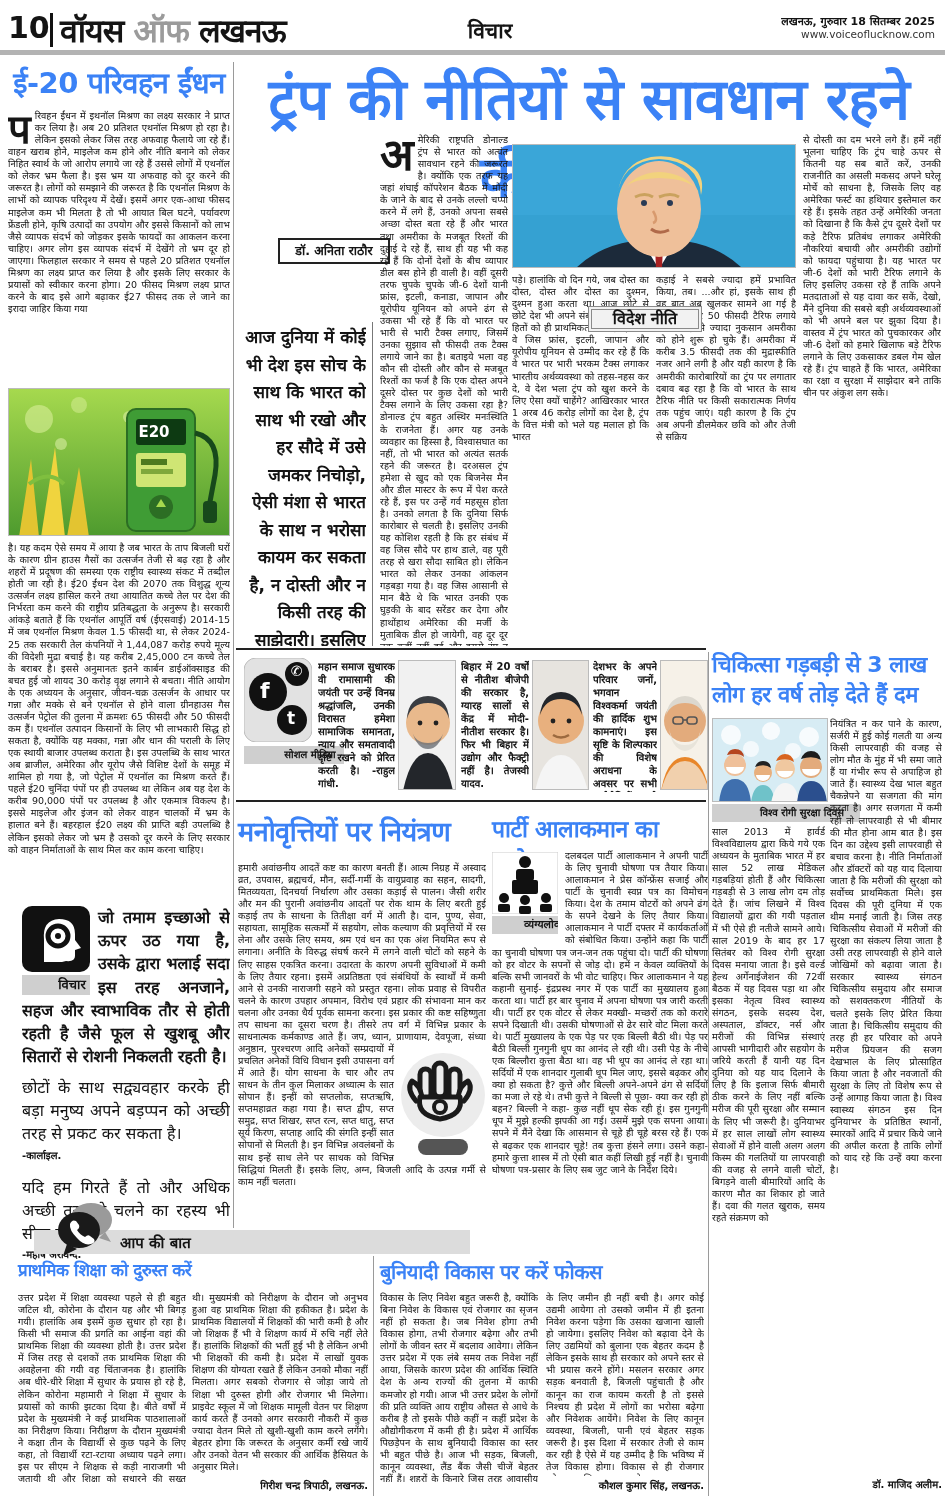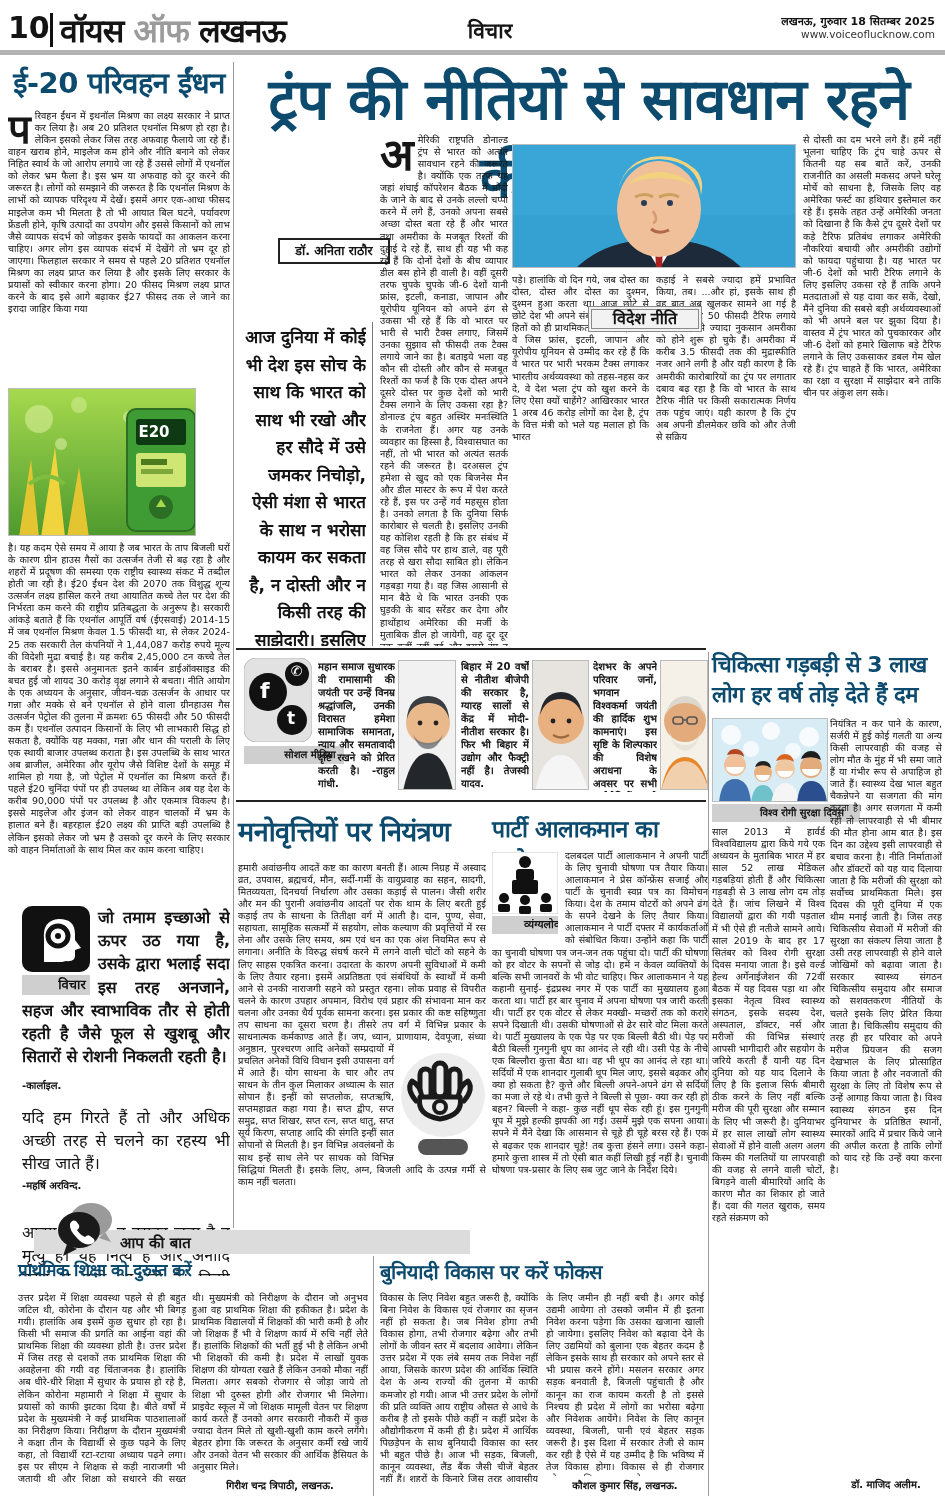--- a/index.html
+++ b/index.html
@@ -2,25 +2,25 @@
 <html lang="hi"><head>
 <meta charset="utf-8">
 <style>
   html,body{margin:0;padding:0;background:#e9e9e9;}
   .page{position:relative;width:945px;height:1500px;background:#fff;margin:0 auto;
         font-family:"DejaVu Sans",sans-serif;color:#141414;overflow:hidden;}
   .abs{position:absolute;}
   .bt{font-size:9.5px;line-height:1.27;text-align:justify;overflow:hidden;color:#161616;}
   .bt2{font-size:10px;line-height:1.3;text-align:justify;overflow:hidden;color:#161616;}
   .dc{float:left;font-size:40px;line-height:.8;font-weight:800;padding:3px 4px 0 0;}
-  .hl{font-weight:800;color:#0c4a6e;letter-spacing:-.5px;}
+  .hl{font-weight:800;color:#3b82f6;letter-spacing:-.5px;}
   .rule-h{background:#222;}
   .rule-v{background:#9a9a9a;width:1px;}
   .graybar{background:#cfcfcf;text-align:center;font-weight:700;overflow:hidden;padding-left:32px;}
-  .author{font-weight:700;text-align:center;font-size:10px;}
+  .author{font-weight:700;text-align:right;font-size:10px;}
   .q{font-size:16px;line-height:1.45;text-align:justify;}
   .qa{font-weight:700;font-size:10px;margin-top:2px;}
   svg{display:block;}
   .photo-frame{border:1px solid #bbb;box-sizing:border-box;overflow:hidden;}
 </style>
 </head>
 <body>
 
 <div class="page">
 
@@ -39,21 +39,21 @@
   <div class="abs" style="left:0;top:50px;width:945px;height:5px;background:#b3b3b3;"></div>
 
   <div class="abs rule-v" style="left:233px;top:62px;height:1166px;"></div>
   <div class="abs rule-v" style="left:708px;top:652px;height:844px;"></div>
   <div class="abs rule-v" style="left:373px;top:1256px;height:240px;"></div>
 
   <div class="abs hl" style="left:8px;top:62px;width:222px;text-align:center;font-size:29px;">ई-20 परिवहन ईंधन</div>
   <div class="abs bt" style="left:8px;top:110px;width:222px;height:276px;">
     <span class="dc">प</span><span>रिवहन ईंधन में इथनॉल मिश्रण का लक्ष्य सरकार ने प्राप्त कर लिया है। अब 20 प्रतिशत एथनॉल मिश्रण हो रहा है। लेकिन इसको लेकर जिस तरह अफवाह फैलाये जा रहे हैं। वाहन खराब होने, माइलेज कम होने और नीति बनाने को लेकर निहित स्वार्थ के जो आरोप लगाये जा रहे हैं उससे लोगों में एथनॉल को लेकर भ्रम फैला है। इस भ्रम या अफवाह को दूर करने की जरूरत है। लोगों को समझाने की जरूरत है कि एथनॉल मिश्रण के लाभों को व्यापक परिदृश्य में देखें। इसमें अगर एक-आधा फीसद माइलेज कम भी मिलता है तो भी आयात बिल घटने, पर्यावरण फ्रेंडली होने, कृषि उत्पादों का उपयोग और इससे किसानों को लाभ जैसे व्यापक संदर्भ को जोड़कर इसके फायदों का आकलन करना चाहिए। अगर लोग इस व्यापक संदर्भ में देखेंगे तो भ्रम दूर हो जाएगा। फिलहाल सरकार ने समय से पहले 20 प्रतिशत एथनॉल मिश्रण का लक्ष्य प्राप्त कर लिया है और इसके लिए सरकार के प्रयासों को स्वीकार करना होगा। 20 फीसद मिश्रण लक्ष्य प्राप्त करने के बाद इसे आगे बढ़ाकर ई27 फीसद तक ले जाने का इरादा जाहिर किया गया</span>
   </div>
-  <div class="abs photo-frame" style="left:8px;top:388px;width:188px;height:148px;">
+  <div class="abs photo-frame" style="left:8px;top:388px;width:222px;height:148px;">
     <svg width="222" height="148" viewBox="0 0 222 148">
       <defs>
           <linearGradient id="g1" x1="0" y1="0" x2="0" y2="1">
         <stop offset="0" stop-color="#a6d94e"></stop>
             <stop offset="1" stop-color="#4d9a2e"></stop>
           </linearGradient>
         </defs>
       <rect width="222" height="148" fill="url(#g1)"></rect>
       <circle cx="30" cy="30" r="14" fill="#d9ef9a" opacity=".6"></circle>
         <circle cx="70" cy="16" r="8" fill="#d9ef9a" opacity=".5"></circle>
@@ -87,20 +87,21 @@
           <circle cx="36" cy="30" r="3" fill="#111"></circle>
         </svg>
       </div>
       <div class="graybar" style="height:20px;font-size:13px;line-height:20px;margin-top:3px;">विचार</div>
     </div>
     <div class="q" style="font-weight:600;">जो तमाम इच्छाओ से ऊपर उठ गया है, उसके द्वारा भलाई सदा इस तरह अनजाने, सहज और स्वाभाविक तौर से होती रहती है जैसे फूल से खुशबू और सितारों से रोशनी निकलती रहती है।</div>
     <div class="qa">-स्वामी रामतीर्थ.</div>
   </div>
   <div class="abs" style="left:22px;top:1076px;width:208px;height:200px;overflow:hidden;">
     <div style="margin-bottom:14px;">
+      <div class="q">छोटों के साथ सद्व्यवहार करके ही बड़ा मनुष्य अपने बड़प्पन को अच्छी तरह से प्रकट कर सकता है।</div>
       <div class="qa">-कार्लाइल.</div>
     </div>
     <div style="margin-bottom:29px;">
       <div class="q">यदि हम गिरते हैं तो और अधिक अच्छी तरह से चलने का रहस्य भी सीख जाते हैं।</div>
       <div class="qa">-महर्षि अरविन्द.</div>
     </div>
     <div>
       <div class="q">आत्मा अमर है, न उसका जन्म है न मृत्यु है। यह नित्य है और अनादि काल से चली आ रही है। किसी शरीर की मृत्यु होने पर भी उसकी मृत्यु नहीं होती है।</div>
       <div class="qa">-श्रीमद्भागवतगीता.</div>
     </div>

